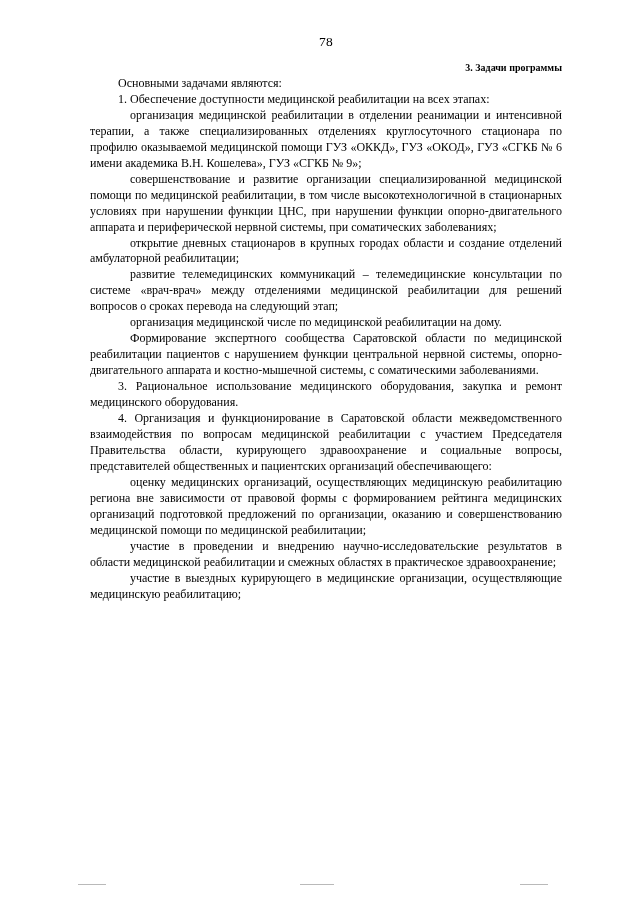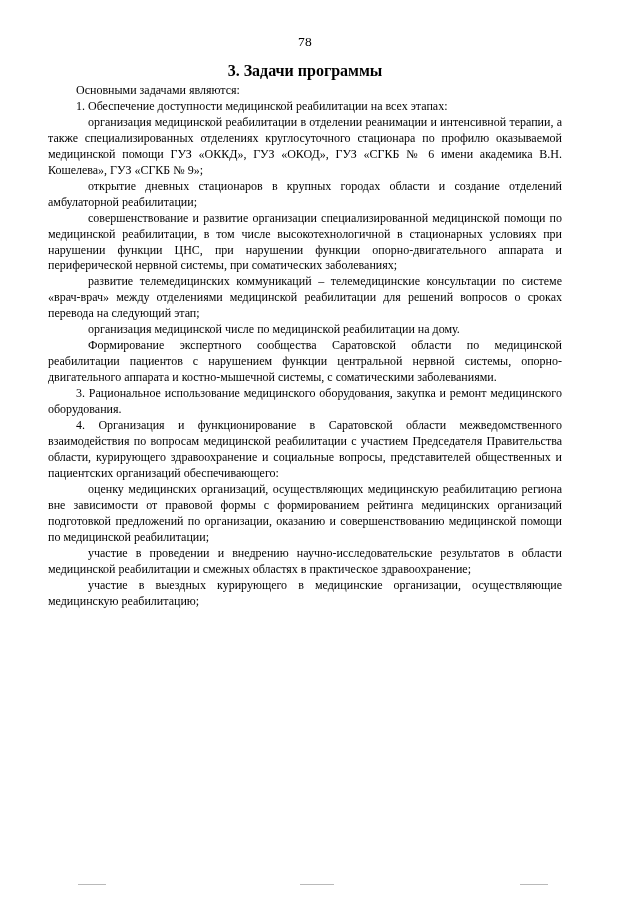--- a/index.html
+++ b/index.html
@@ -12,32 +12,32 @@
     background: #ffffff;
     font-family: "Liberation Serif", serif;
     color: #000000;
     overflow: hidden;
   }
   .page {
     position: relative;
     width: 640px;
     height: 905px;
     box-sizing: border-box;
-    padding: 34px 78px 0 48px;
+    padding: 34px 78px 0 90px;
   }
   .page-number {
     text-align: center;
     font-size: 13.5px;
     margin: 0 0 12px 0;
     letter-spacing: 0.2px;
   }
   .section-title {
-    text-align: center;
+    text-align: right;
     font-weight: bold;
-    font-size: 16px;
+    font-size: 10px;
     margin: 0 0 3px 0;
   }
   p.para {
     margin: 0;
     font-size: 12px;
     line-height: 1.33;
     text-align: justify;
     text-indent: 28px;
     hyphens: none;
   }
@@ -66,22 +66,22 @@
 
 <div class="page">
 
   <div class="page-number">78</div>
 
   <div class="section-title">3. Задачи программы</div>
 
   <p class="para">Основными задачами являются:</p>
   <p class="para">1. Обеспечение доступности медицинской реабилитации на всех этапах:</p>
   <p class="para indent-wide">организация медицинской реабилитации в отделении реанимации и интенсивной терапии, а также специализированных отделениях круглосуточного стационара по профилю оказываемой медицинской помощи ГУЗ «ОККД», ГУЗ «ОКОД», ГУЗ «СГКБ № 6 имени академика В.Н. Кошелева», ГУЗ «СГКБ № 9»;</p>
+  <p class="para indent-wide">совершенствование и развитие организации специализированной медицинской помощи по медицинской реабилитации, в том числе высокотехнологичной в стационарных условиях при нарушении функции ЦНС, при нарушении функции опорно-двигательного аппарата и периферической нервной системы, при соматических заболеваниях;</p>
   <p class="para indent-wide">открытие дневных стационаров в крупных городах области и создание отделений амбулаторной реабилитации;</p>
-  <p class="para indent-wide">совершенствование и развитие организации специализированной медицинской помощи по медицинской реабилитации, в том числе высокотехнологичной в стационарных условиях при нарушении функции ЦНС, при нарушении функции опорно-двигательного аппарата и периферической нервной системы, при соматических заболеваниях;</p>
   <p class="para indent-wide">развитие телемедицинских коммуникаций – телемедицинские консультации по системе «врач-врач» между отделениями медицинской реабилитации для решений вопросов о сроках перевода на следующий этап;</p>
   <p class="para indent-wide">организация медицинской числе по медицинской реабилитации на дому.</p>
   <p class="para indent-wide">Формирование экспертного сообщества Саратовской области по медицинской реабилитации пациентов с нарушением функции центральной нервной системы, опорно-двигательного аппарата и костно-мышечной системы, с соматическими заболеваниями.</p>
   <p class="para">3. Рациональное использование медицинского оборудования, закупка и ремонт медицинского оборудования.</p>
   <p class="para">4. Организация и функционирование в Саратовской области межведомственного взаимодействия по вопросам медицинской реабилитации с участием Председателя Правительства области, курирующего здравоохранение и социальные вопросы, представителей общественных и пациентских организаций обеспечивающего:</p>
   <p class="para indent-wide">оценку медицинских организаций, осуществляющих медицинскую реабилитацию региона вне зависимости от правовой формы с формированием рейтинга медицинских организаций подготовкой предложений по организации, оказанию и совершенствованию медицинской помощи по медицинской реабилитации;</p>
   <p class="para indent-wide">участие в проведении и внедрению научно-исследовательские результатов в области медицинской реабилитации и смежных областях в практическое здравоохранение;</p>
   <p class="para indent-wide">участие в выездных курирующего в медицинские организации, осуществляющие медицинскую реабилитацию;</p>
 
   <div class="footer-marks">

